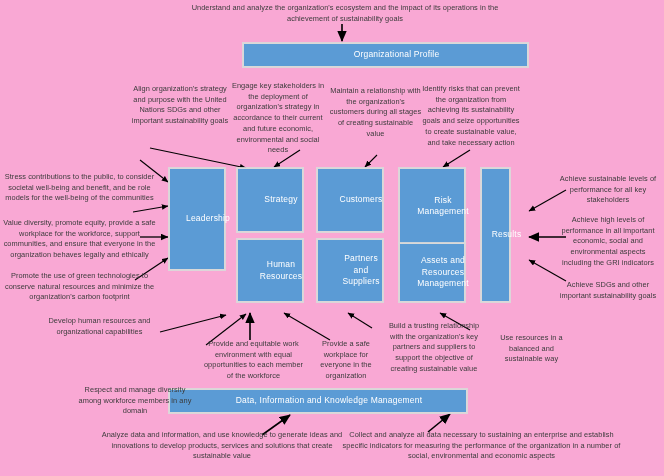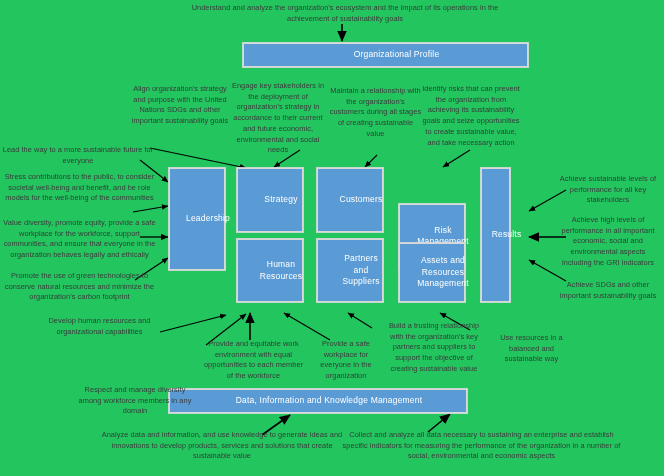--- a/index.html
+++ b/index.html
@@ -4,21 +4,21 @@
 <style>
   html, body {
     margin: 0;
     padding: 0;
     background: #ffffff;
   }
   #canvas {
     position: relative;
     width: 664px;
     height: 476px;
-    background: #22c55e;
+    background: #f9a8d4;
     font-family: "Liberation Sans", sans-serif;
     overflow: hidden;
   }
   
   .box {
     position: absolute;
     background: #5B9BD5;
     border: 1px solid #d9d9d9;
     box-sizing: border-box;
     color: #ffffff;
@@ -100,41 +100,40 @@
   <div class="note" style="left:190px; top:3px; width:310px;">Understand and analyze the organization's ecosystem and the impact of its operations in the achievement of sustainability goals</div>
 
   <div class="box" style="left:243px; top:43px; width:285px; height:24px;">Organizational Profile</div>
 
   <div class="box" style="left:169px; top:168px; width:56px; height:102px;">Leadership</div>
 
   <div class="box" style="left:237px; top:168px; width:66px; height:64px;">Strategy</div>
 
   <div class="box" style="left:317px; top:168px; width:66px; height:64px;">Customers</div>
 
-  <div class="box" style="left:399px; top:168px; width:66px; height:64px;margin-top:36px;">Risk Management</div>
+  <div class="box" style="left:399px; top:168px; width:66px; height:76px;">Risk Management</div>
 
   <div class="box" style="left:237px; top:239px; width:66px; height:63px;">Human Resources</div>
 
   <div class="box" style="left:317px; top:239px; width:66px; height:63px;">Partners and Suppliers</div>
 
   <div class="box" style="left:399px; top:243px; width:66px; height:59px;text-align:center;">Assets and Resources Management</div>
 
   <div class="box" style="left:481px; top:168px; width:29px; height:134px;">Results</div>
 
   <div class="box" style="left:169px; top:389px; width:298px; height:24px;">Data, Information and Knowledge Management</div>
 
   <div class="note" style="left:130px; top:84px; width:100px;">Align organization's strategy and purpose with the United Nations SDGs and other important sustainability goals</div>
 
   <div class="note" style="left:228px; top:81px; width:100px;">Engage key stakeholders in the deployment of organization's strategy in accordance to their current and future economic, environmental and social needs</div>
 
   <div class="note" style="left:328px; top:86px; width:95px;">Maintain a relationship with the organization's customers during all stages of creating sustainable value</div>
 
   <div class="note" style="left:420px; top:84px; width:102px;">Identify risks that can prevent the organization from achieving its sustainability goals and seize opportunities to create sustainable value, and take necessary action</div>
 
-  <div class="note left" style="left:2px; top:145px; width:152px;">Lead the way to a more sustainable future for everyone</div>
 
   <div class="note left" style="left:2px; top:172px; width:155px;">Stress contributions to the public, to consider societal well-being and benefit, and be role models for the well-being of the communities</div>
 
   <div class="note left" style="left:2px; top:218px; width:155px;">Value diversity, promote equity, provide a safe workplace for the workforce, support communities, and ensure that everyone in the organization behaves legally and ethically</div>
 
   <div class="note left" style="left:2px; top:271px; width:155px;text-align:center;">Promote the use of green technologies to conserve natural resources and minimize the organization's carbon footprint</div>
 
   <div class="note right" style="left:556px; top:174px; width:104px;">Achieve sustainable levels of performance for all key stakeholders</div>
 
   <div class="note right" style="left:556px; top:215px; width:104px;">Achieve high levels of performance in all important economic, social and environmental aspects including the GRI indicators</div>

